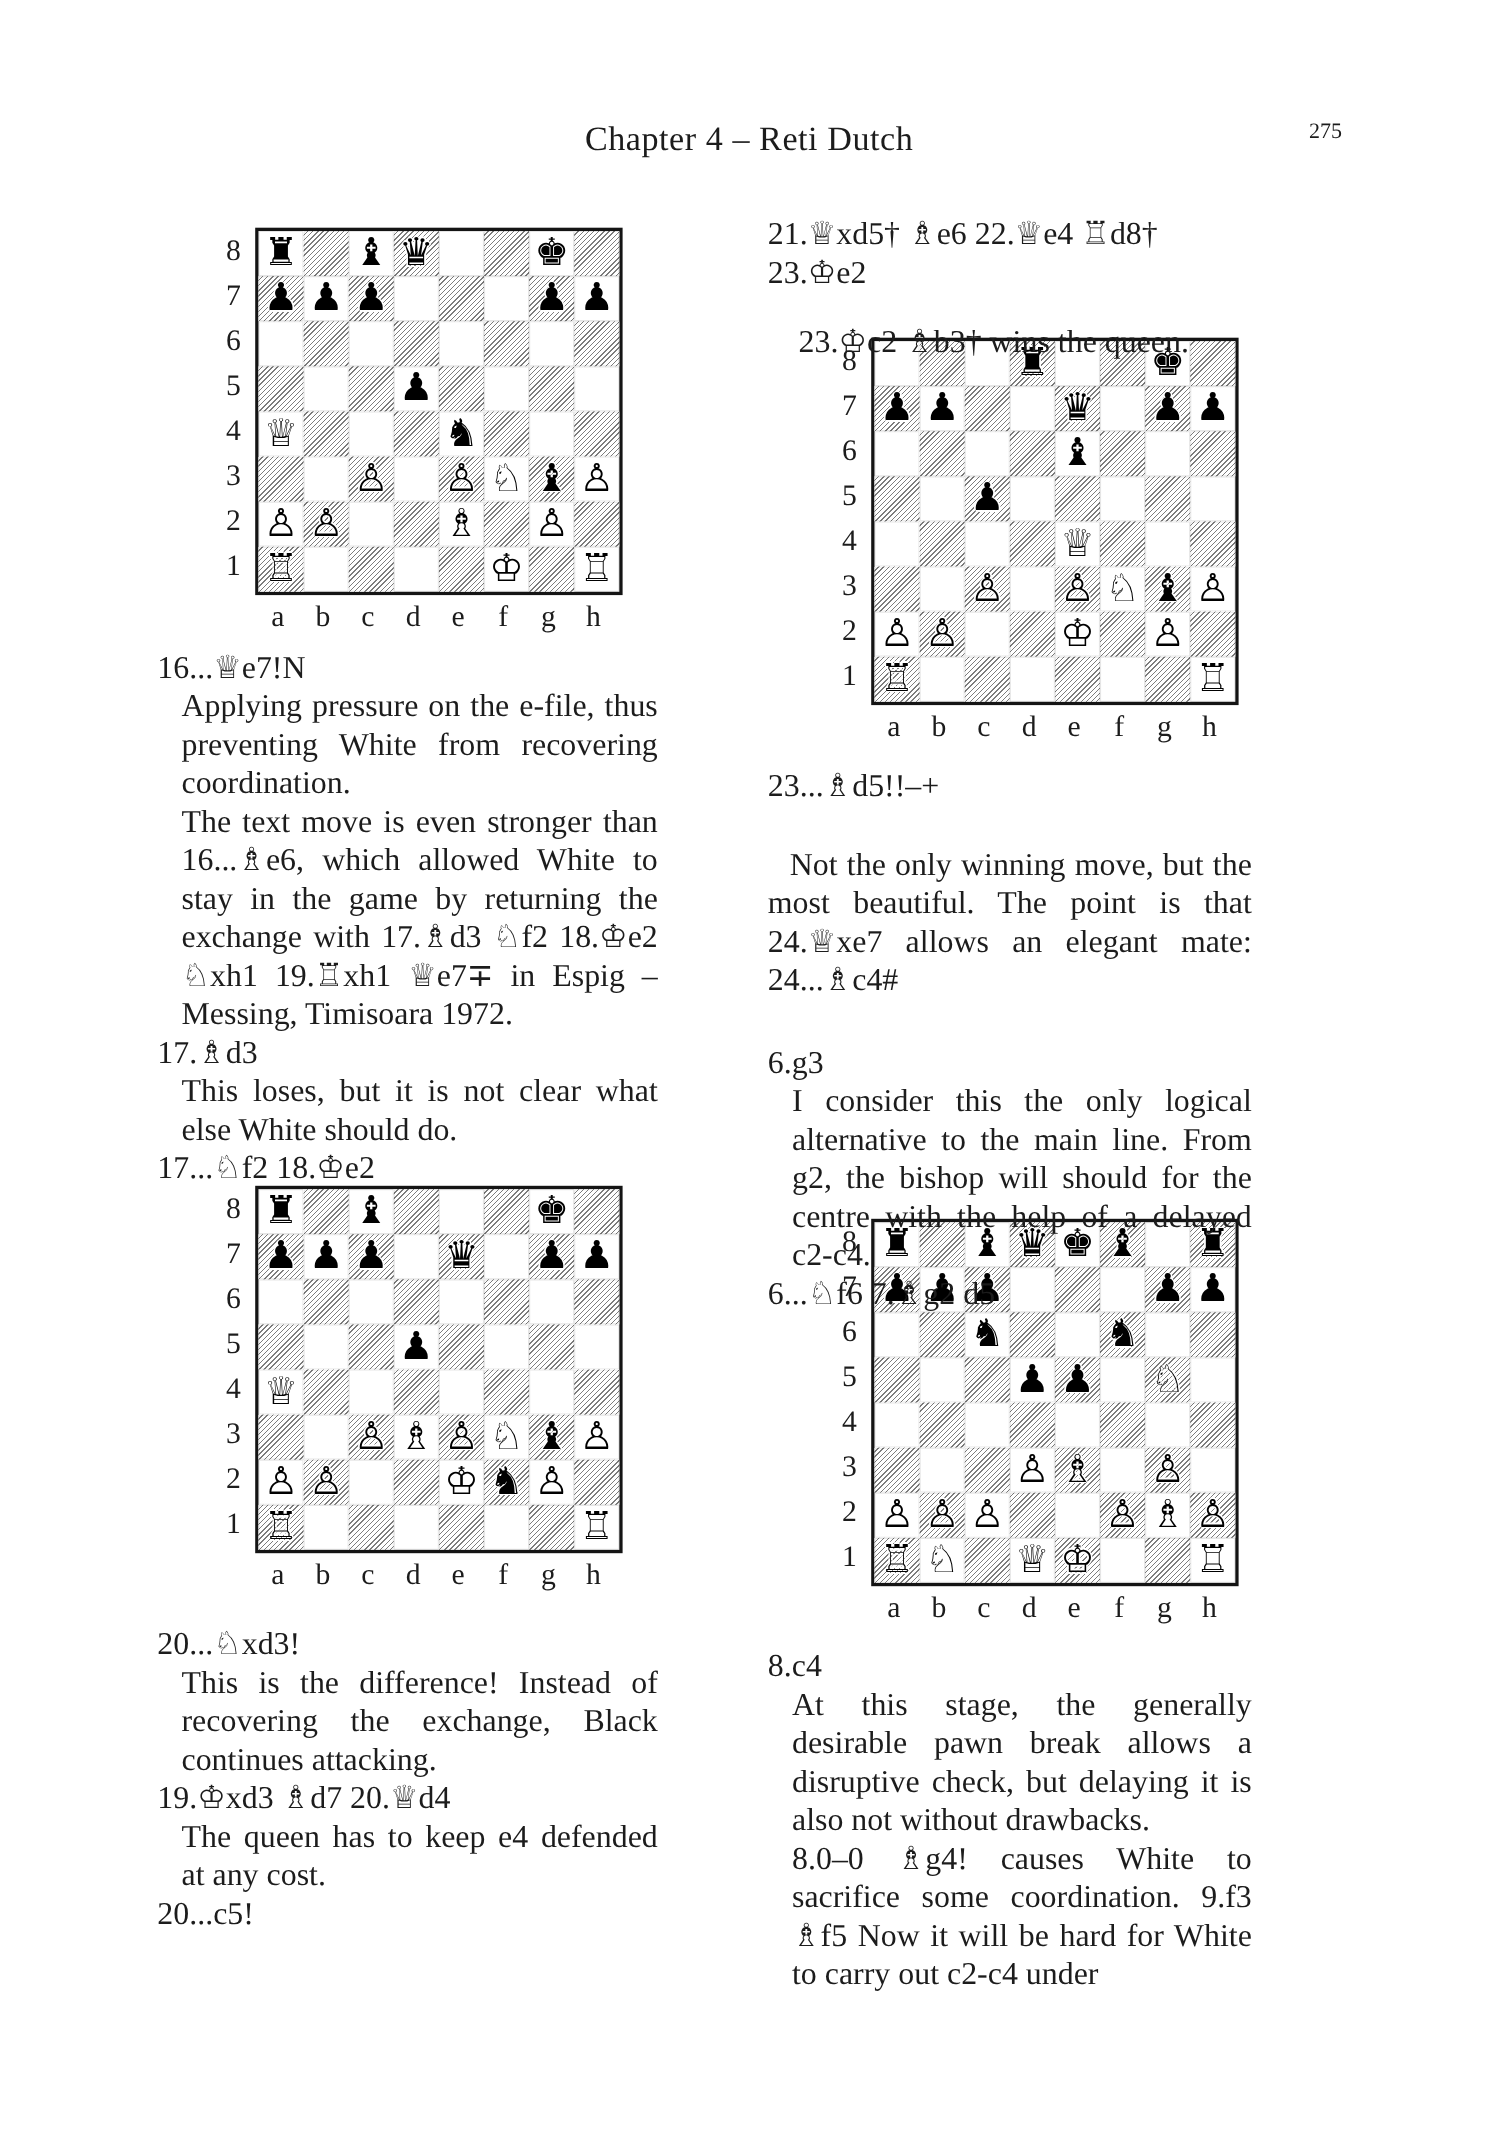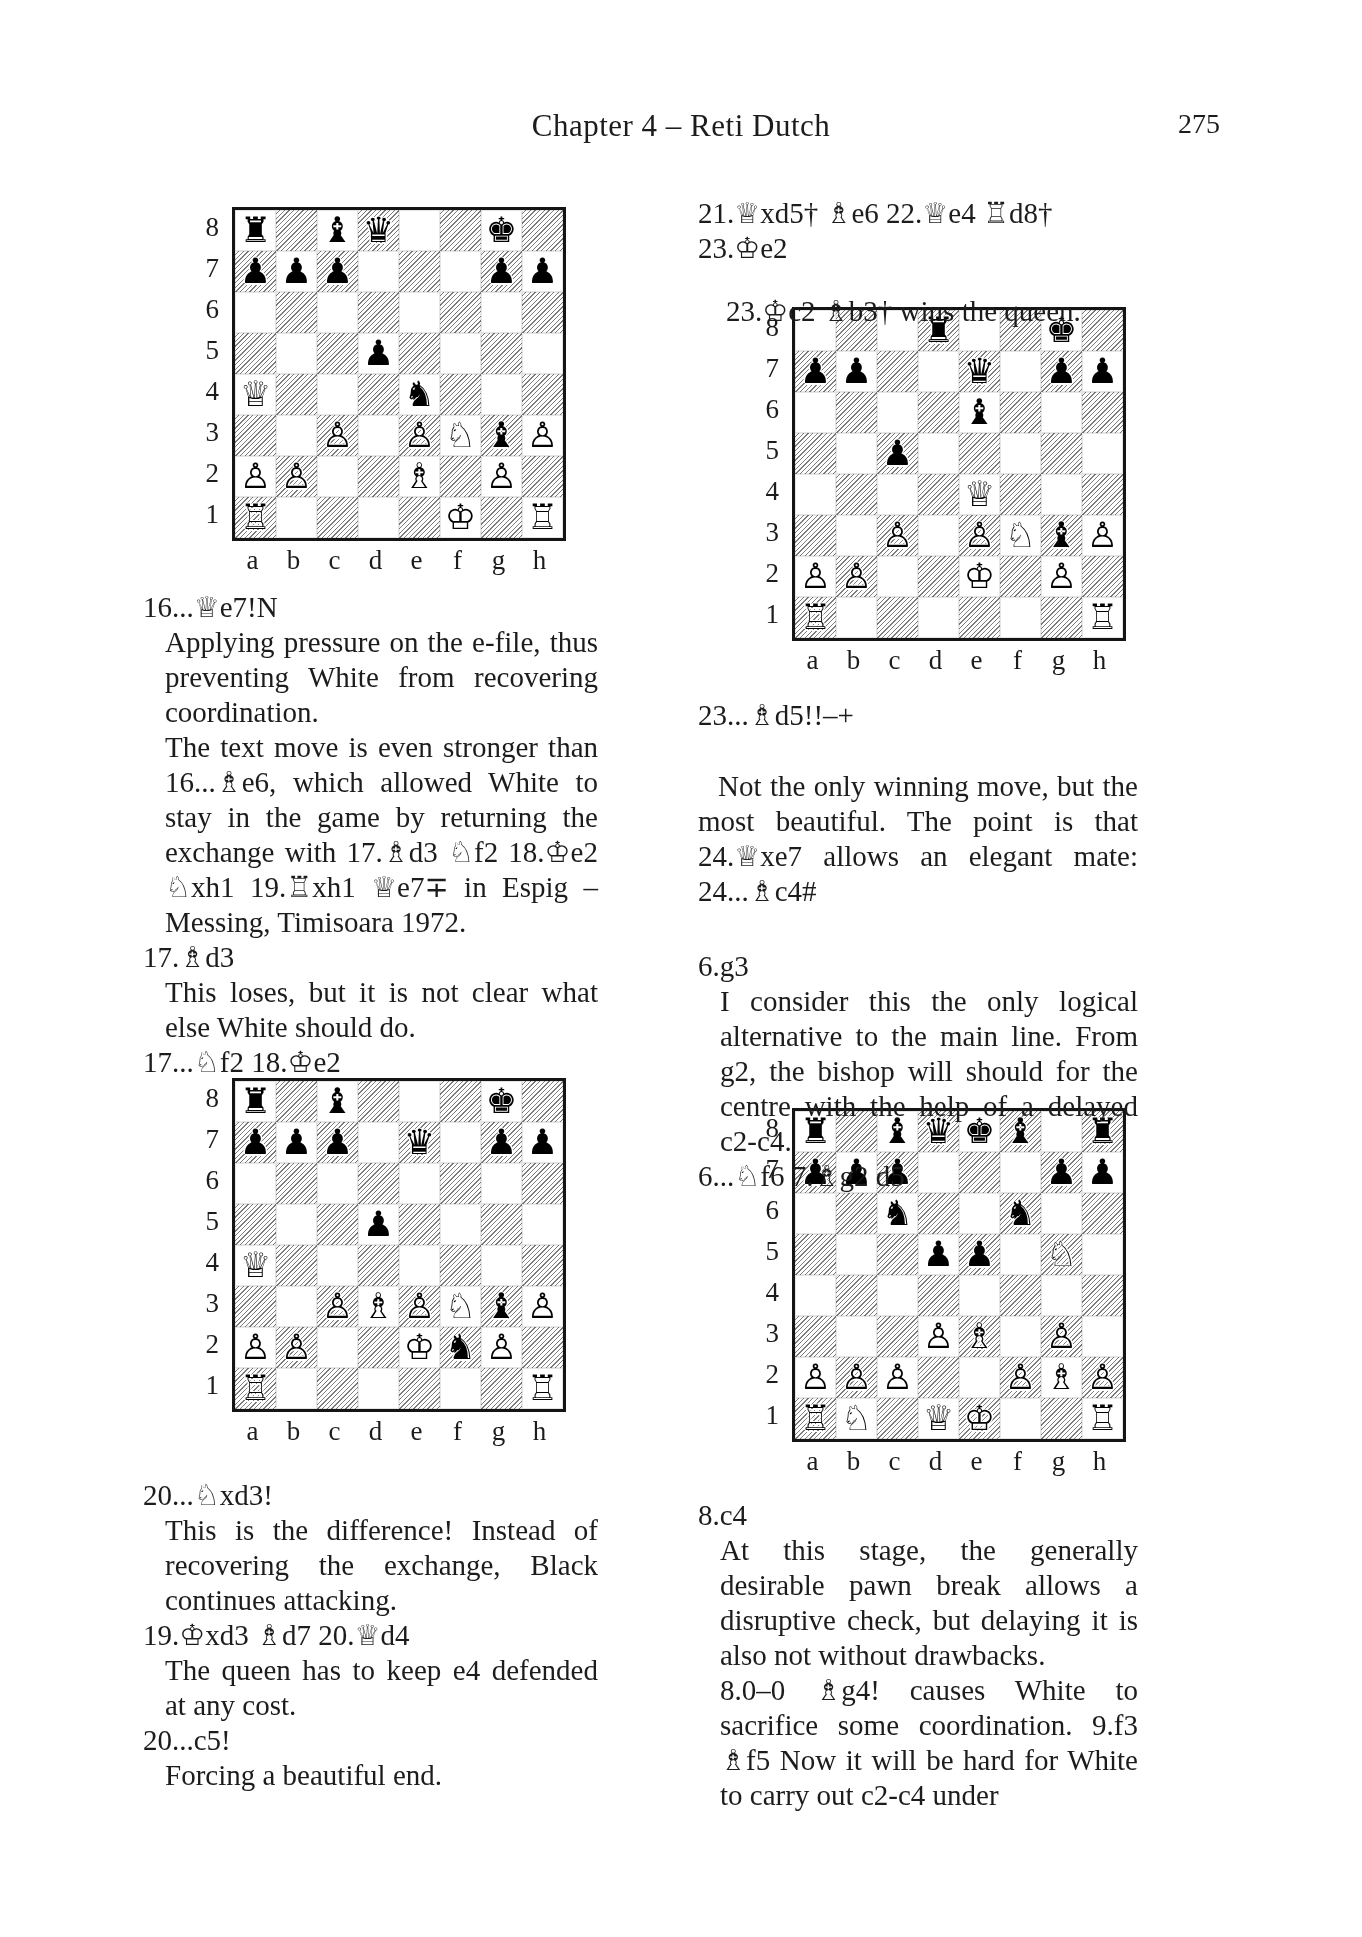--- a/index.html
+++ b/index.html
@@ -4,21 +4,21 @@
 <style>
   html,body { margin:0; padding:0; background:#e8e8e8; }
   .page {
     position:relative; width:1362px; height:1937px; margin:0 auto;
     background:#ffffff; color:#1c1c1c; overflow:hidden;
     font-family:"Liberation Serif","DejaVu Serif",serif;
   }
   
   .running-head { position:absolute; top:108px; left:0; width:100%; text-align:center;
     font-size:31px; letter-spacing:0.5px; }
-  .pageno { position:absolute; top:108px; right:142px; font-size:28px;margin-left:32px; }
+  .pageno { position:absolute; top:108px; right:142px; font-size:20px;margin-left:32px; }
 
   
   .stack { position:absolute; font-size:29px; line-height:35px; }
   .stack .move  { text-align:left; }
   .stack .para  { padding-left:22px; text-align:justify; }
   .stack .para-first { text-indent:20px; text-align:justify;margin-top:36px; }
   .stack .sub   { padding-left:28px;margin-top:28px; }
   .stack .spacer { height:40px; }
   .fig { font-family:"Liberation Serif","DejaVu Sans",serif; }
 
@@ -617,21 +617,20 @@
       <div class="move fig">17.♗d3</div>
       <div class="para fig">This loses, but it is not clear what else White should do.</div>
       <div class="move fig">17...♘f2 18.♔e2</div>
     </div>
   <div class="stack" style="left:143px; top:1478px; width:455px;">
       <div class="move fig">20...♘xd3!</div>
       <div class="para fig">This is the difference! Instead of recovering the exchange, Black continues attacking.</div>
       <div class="move fig">19.♔xd3 ♗d7 20.♕d4</div>
       <div class="para fig">The queen has to keep e4 defended at any cost.</div>
       <div class="move fig">20...c5!</div>
-      <div class="para fig">Forcing a beautiful end.</div>
     </div>
   <div class="stack" style="left:698px; top:196px;  width:440px;">
       <div class="move fig">21.♕xd5† ♗e6 22.♕e4 ♖d8† 23.♔e2</div>
       <div class="sub fig">23.♔c2 ♗b3† wins the queen.</div>
     </div>
   <div class="stack" style="left:698px; top:698px;  width:440px;">
       <div class="move fig">23...♗d5!!–+</div>
       <div class="para-first fig">Not the only winning move, but the most beautiful. The point is that 24.♕xe7 allows an elegant mate: 24...♗c4#</div>
       <div class="spacer"></div>
       <div class="move fig">6.g3</div>

